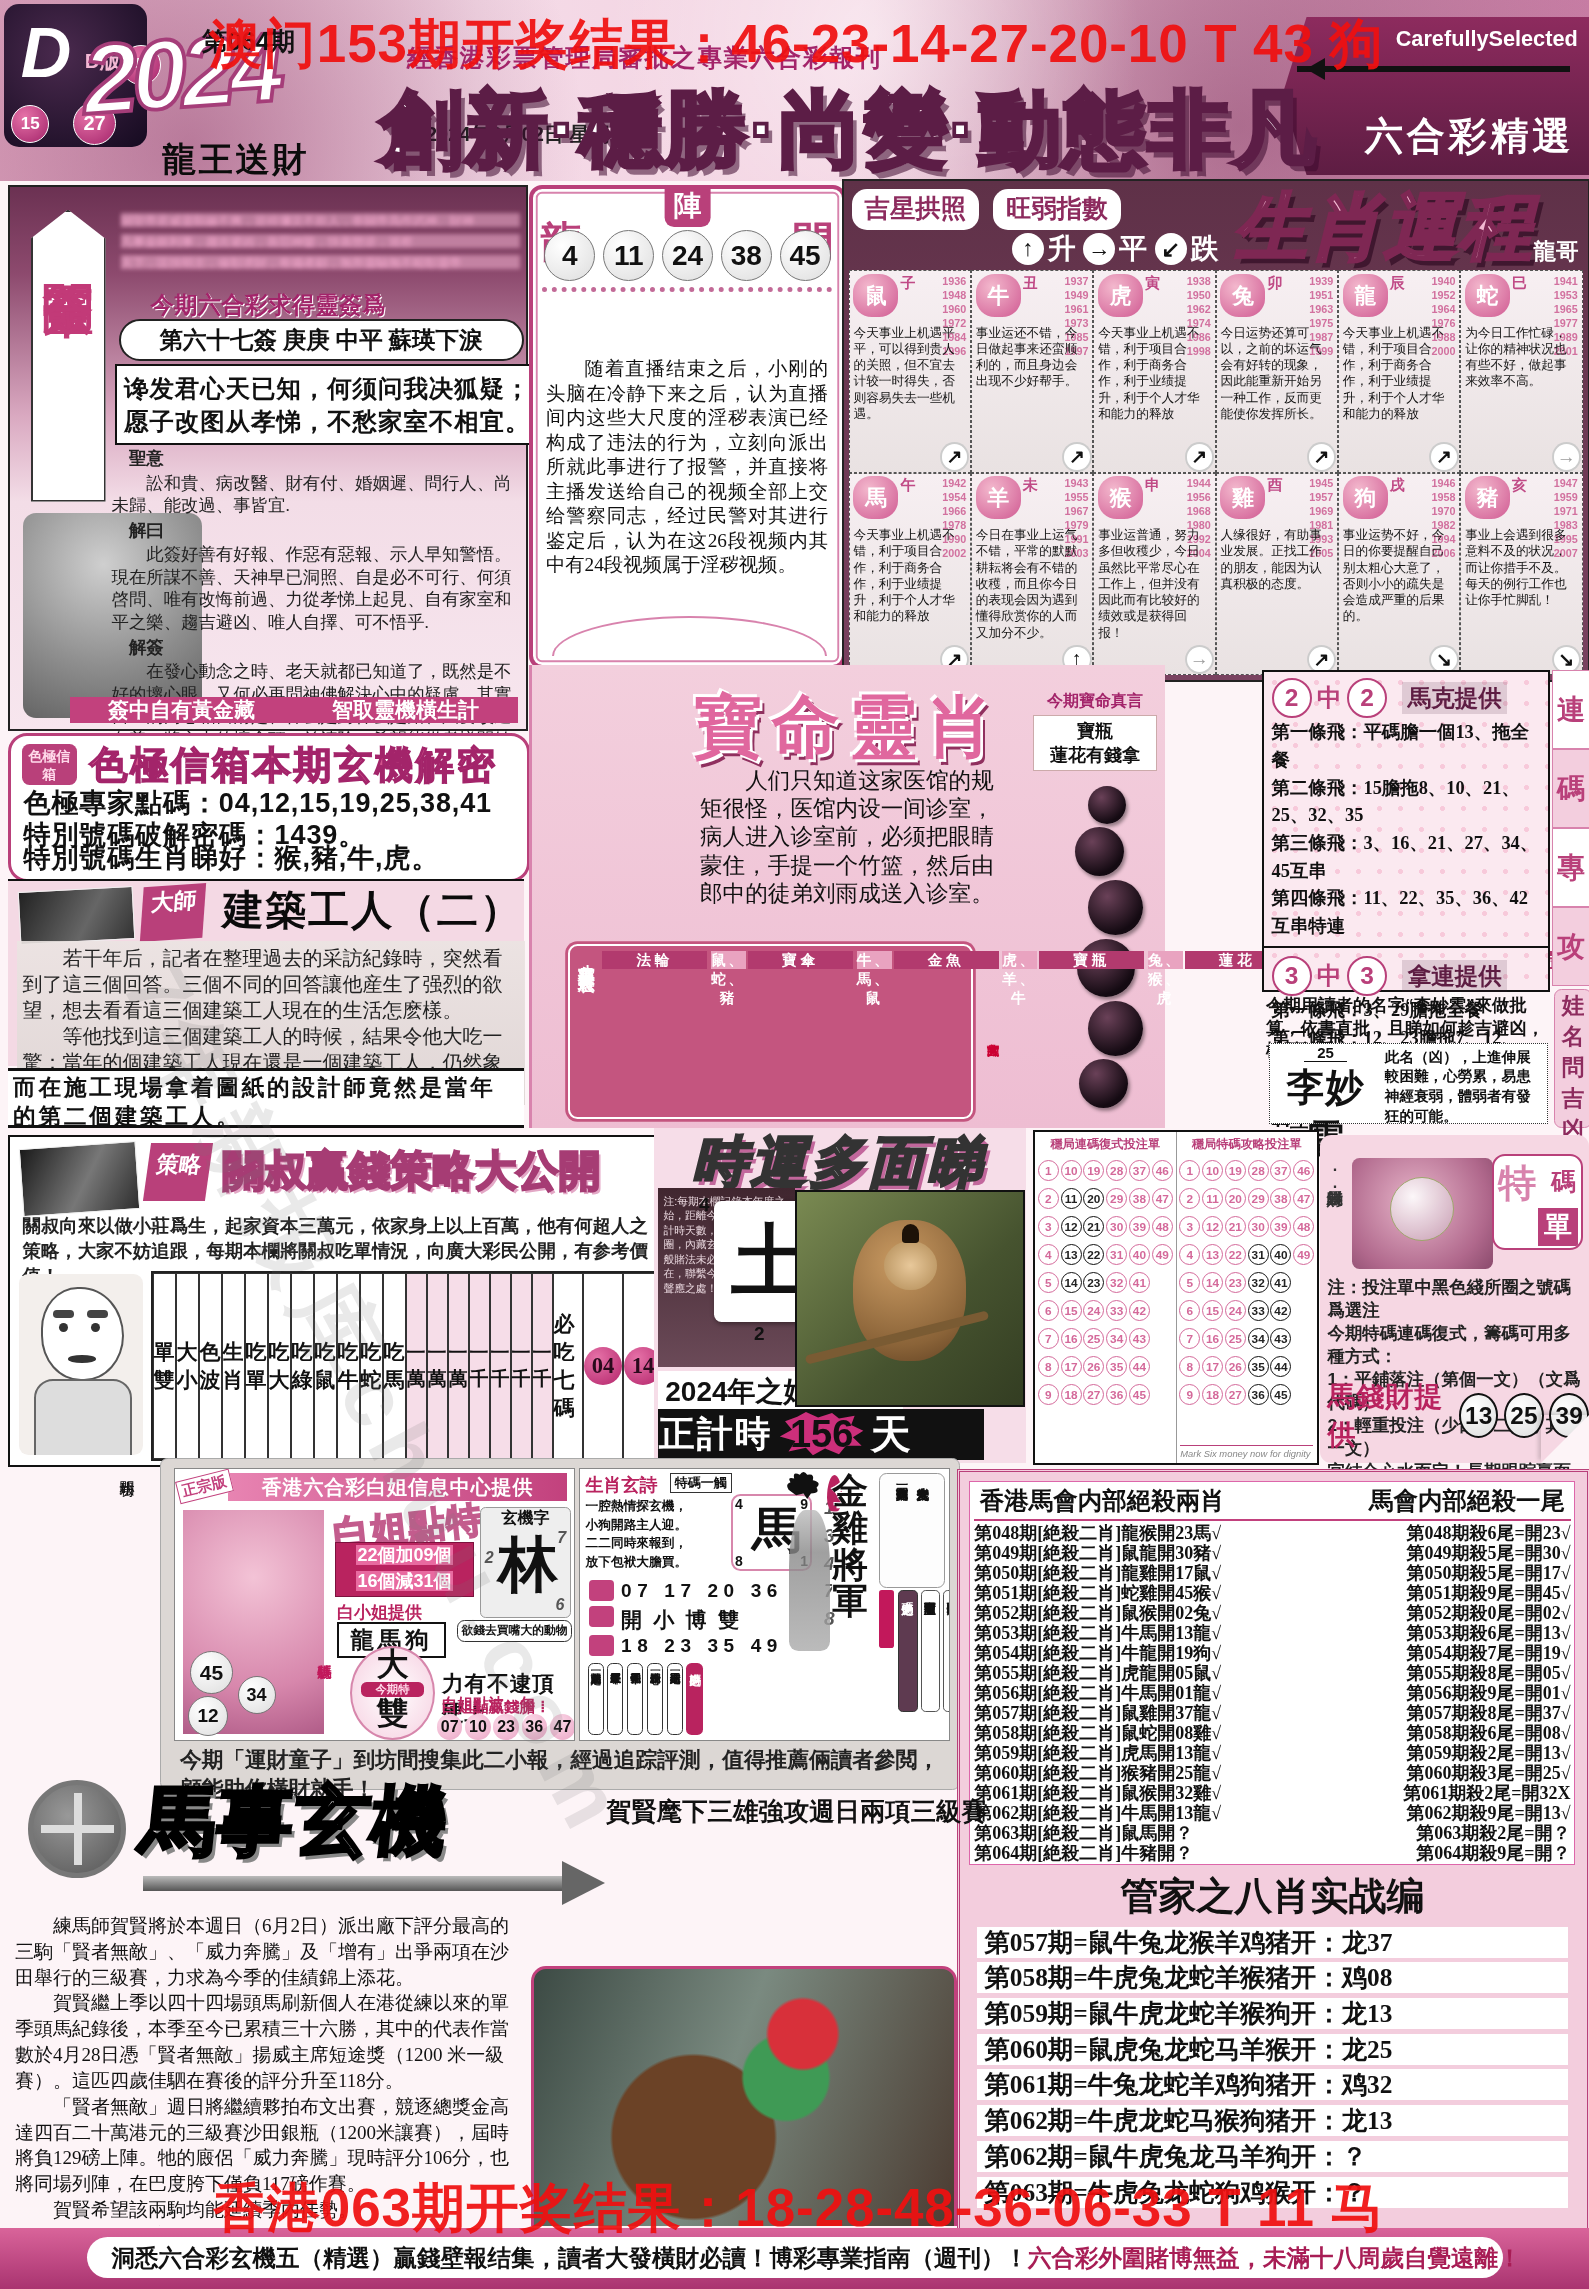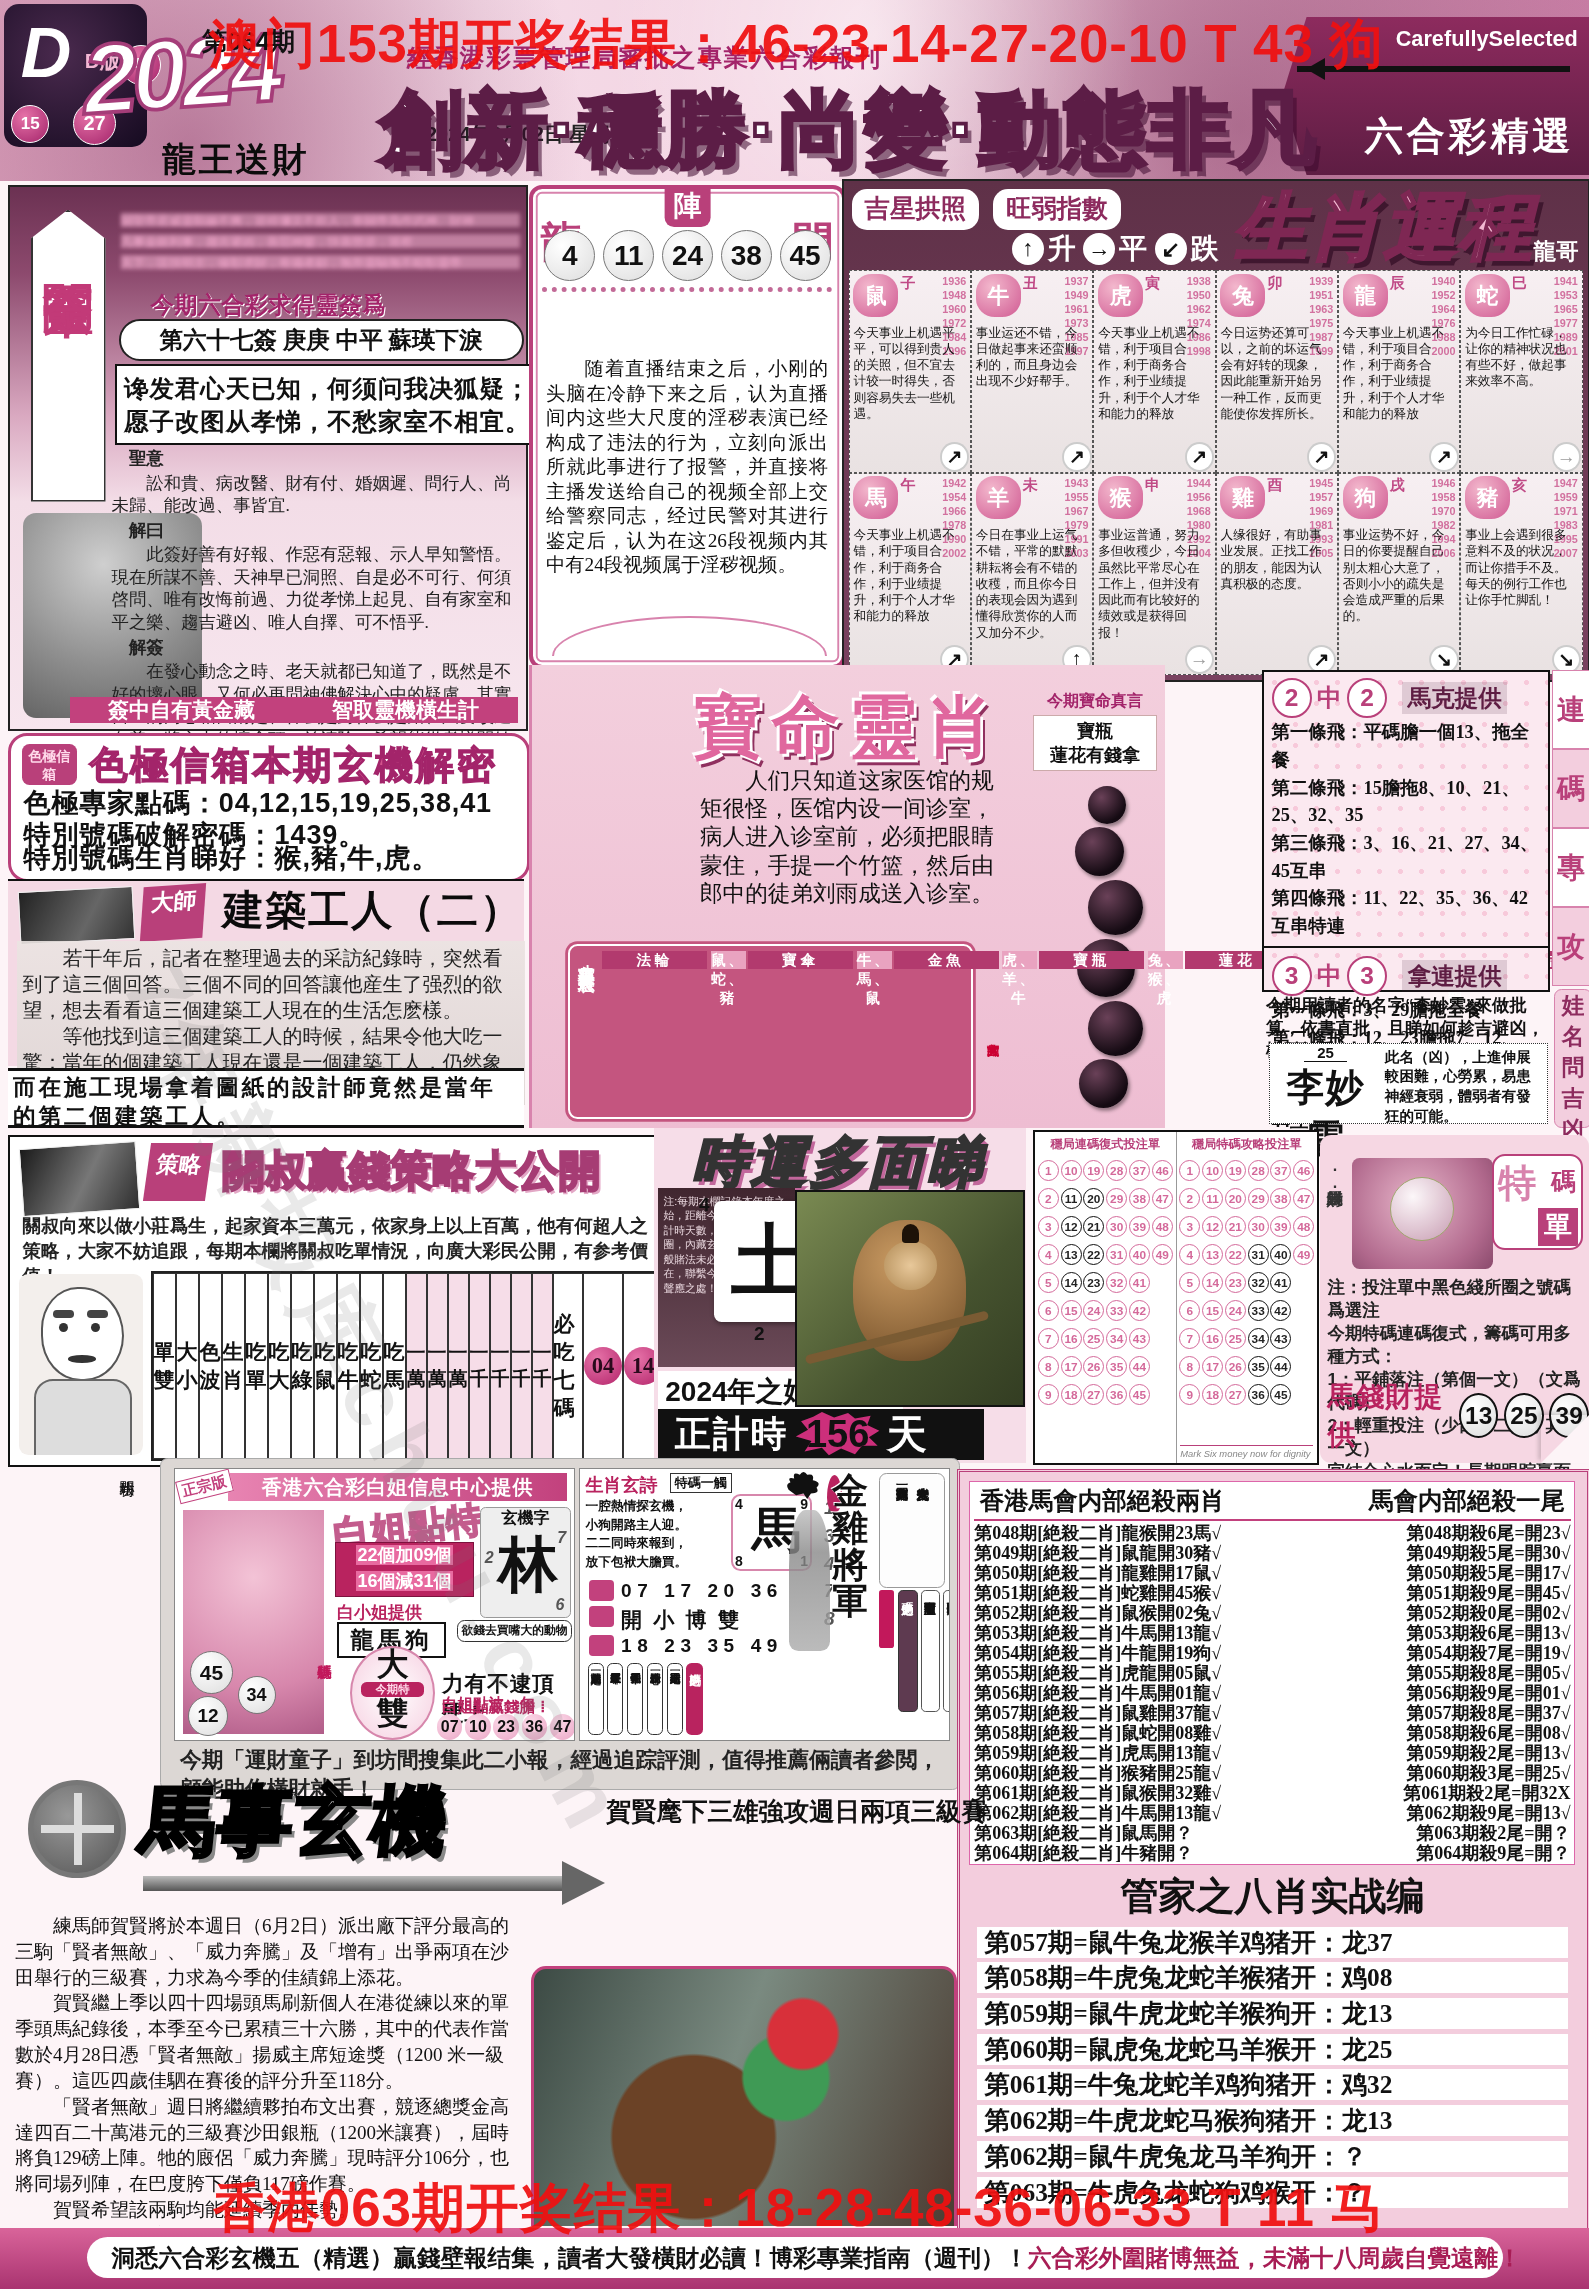--- a/index.html
+++ b/index.html
@@ -187,21 +187,21 @@
   
   #shiyun{left:654px;top:1128px;width:372px;height:335px;background:#f6dde8;}
   #sy-title{position:absolute;left:38px;top:-1.9px;font-size:55px;font-weight:900;font-style:italic;color:#fff;white-space:nowrap;
     -webkit-text-stroke:2.8px #333;text-shadow:3.8px 4.7px 0 #c2679c;letter-spacing:3.8px;}
   #sy-note{position:absolute;left:3.8px;top:60px;width:137px;height:179px;background:linear-gradient(#40262f,#6b4a58);
     color:#e9d7de;font-size:10.8px;line-height:1.35;padding:5.6px;box-sizing:border-box;overflow:hidden;}
   #sy-tu{position:absolute;left:60px;top:73px;width:90px;height:121px;background:#fff;border-radius:7.5px;box-shadow:1.9px 1.9px 5.6px rgba(0,0,0,.4);}
   #sy-tu .ch{position:absolute;left:17px;top:7.5px;font-size:79px;font-weight:900;font-family:"Liberation Serif",serif;}
   #sy-tu i{position:absolute;font-style:normal;font-size:19px;font-weight:bold;}
   #sy-count{position:absolute;left:3.8px;top:243px;font-size:28px;font-weight:900;background:#fff;padding:1.9px 7.5px;white-space:nowrap;}
-  #sy-bar{position:absolute;left:3.8px;top:281px;width:326px;height:51px;background:#111;display:flex;align-items:center;gap:5.6px;padding-left:17px;box-sizing:border-box;}
+  #sy-bar{position:absolute;left:3.8px;top:281px;width:326px;height:51px;background:#111;display:flex;align-items:center;gap:5.6px;padding-left:1px;box-sizing:border-box;}
   #sy-bar .zj{color:#fff;font-size:36px;font-weight:900;letter-spacing:1.9px;}
   #sy-burst{width:87px;height:47px;background:#cc2f7b;clip-path:polygon(8% 22%,22% 12%,32% 2%,46% 14%,62% 4%,70% 16%,88% 10%,84% 30%,98% 42%,86% 56%,96% 74%,78% 74%,70% 92%,54% 80%,40% 94%,32% 78%,12% 86%,20% 64%,2% 54%,16% 40%);
     display:flex;align-items:center;justify-content:center;color:#111;font-size:38px;font-weight:900;}
   #sy-bar .tian{color:#fff;font-size:40px;font-weight:900;}
   #monkey{position:absolute;left:141px;top:62px;width:226px;height:213px;border:2.8px solid #111;
     background:linear-gradient(135deg,#7a8a52,#46532f 60%,#333d22);}
   #monkey .mk{position:absolute;left:56px;top:28px;width:113px;height:141px;border-radius:46%;
     background:radial-gradient(circle at 40% 30%,#c99a62,#8a6338 70%,#5f4022);}
   #monkey .fc{position:absolute;left:87px;top:49px;width:53px;height:49px;border-radius:50%;
     background:radial-gradient(#e8c89a,#b08a55);}

